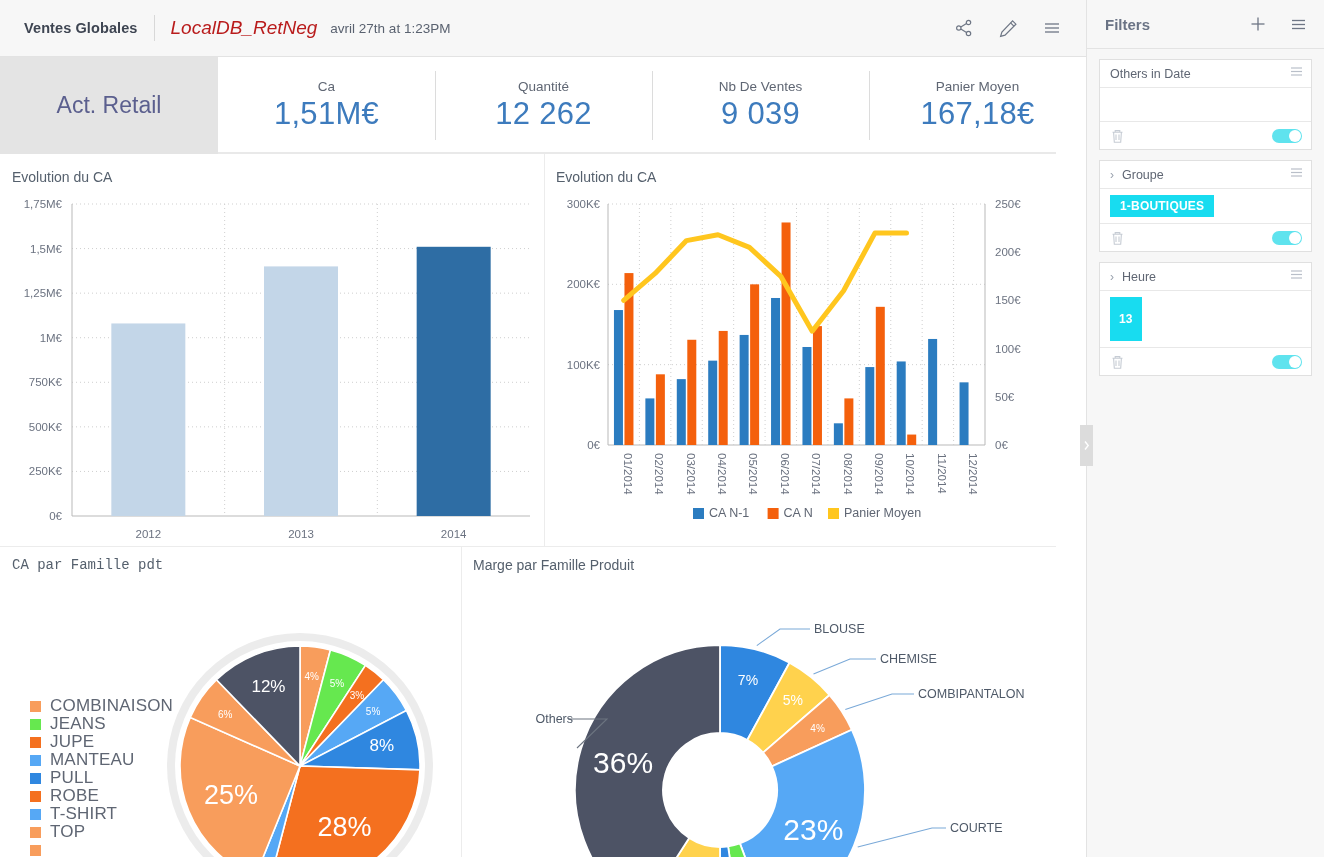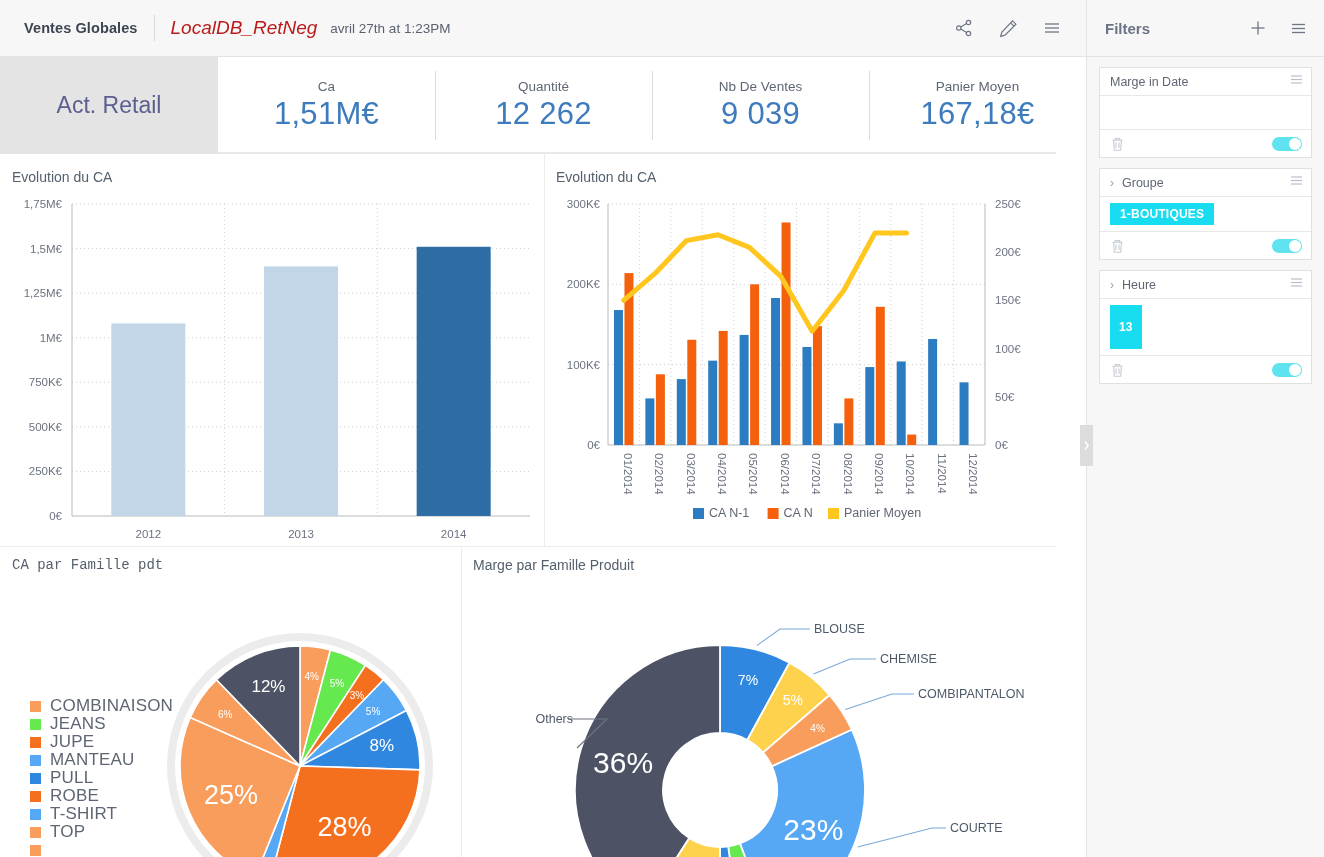--- a/index.html
+++ b/index.html
@@ -93,21 +93,21 @@
     cursor: pointer; z-index: 5;
   }
   #collapse-handle svg { display: block; }
 
   
   #filters {
     position: absolute; right: 0; top: 0; width: 238px; height: 857px;
     background: #f7f7f7; border-left: 1px solid #e3e3e3;
   }
   #filters-head {
-    height: 57px; display: flex; align-items: center; padding: 0 14px 0 18px;
+    height: 49px; display: flex; align-items: center; padding: 0 14px 0 18px;
     border-bottom: 1px solid #e3e3e3;
   }
   #filters-title { font-size: 15px; font-weight: bold; color: #6a7385; }
   #filters-head-actions { margin-left: auto; display: flex; align-items: center; gap: 16px; }
 
   .fcard { margin: 10px 12px 0 12px; background: #fff; border: 1px solid #e0e0e0; }
   .fcard-head {
     height: 28px; display: flex; align-items: center; padding: 0 7px 0 10px;
     border-bottom: 1px solid #e8e8e8;
   }
@@ -421,21 +421,21 @@
           <line x1="3" y1="5.5" x2="16" y2="5.5"></line>
             <line x1="3" y1="9.5" x2="16" y2="9.5"></line>
             <line x1="3" y1="13.5" x2="16" y2="13.5"></line>
         </svg>
       </div>
     </div>
   </div>
 
   <div class="fcard">
     <div class="fcard-head">
-      <div class="fcard-name">Marge in Date</div>
+      <div class="fcard-name">Others in Date</div>
       <div class="fcard-menu">
         <svg width="15" height="15" viewBox="0 0 15 15" stroke="#b9bfc9" stroke-width="1.2">
           <line x1="2" y1="4" x2="13" y2="4"></line>
             <line x1="2" y1="7.5" x2="13" y2="7.5"></line>
             <line x1="2" y1="11" x2="13" y2="11"></line>
         </svg>
       </div>
     </div>
     <div class="fcard-body"></div>
     <div class="fcard-foot">

